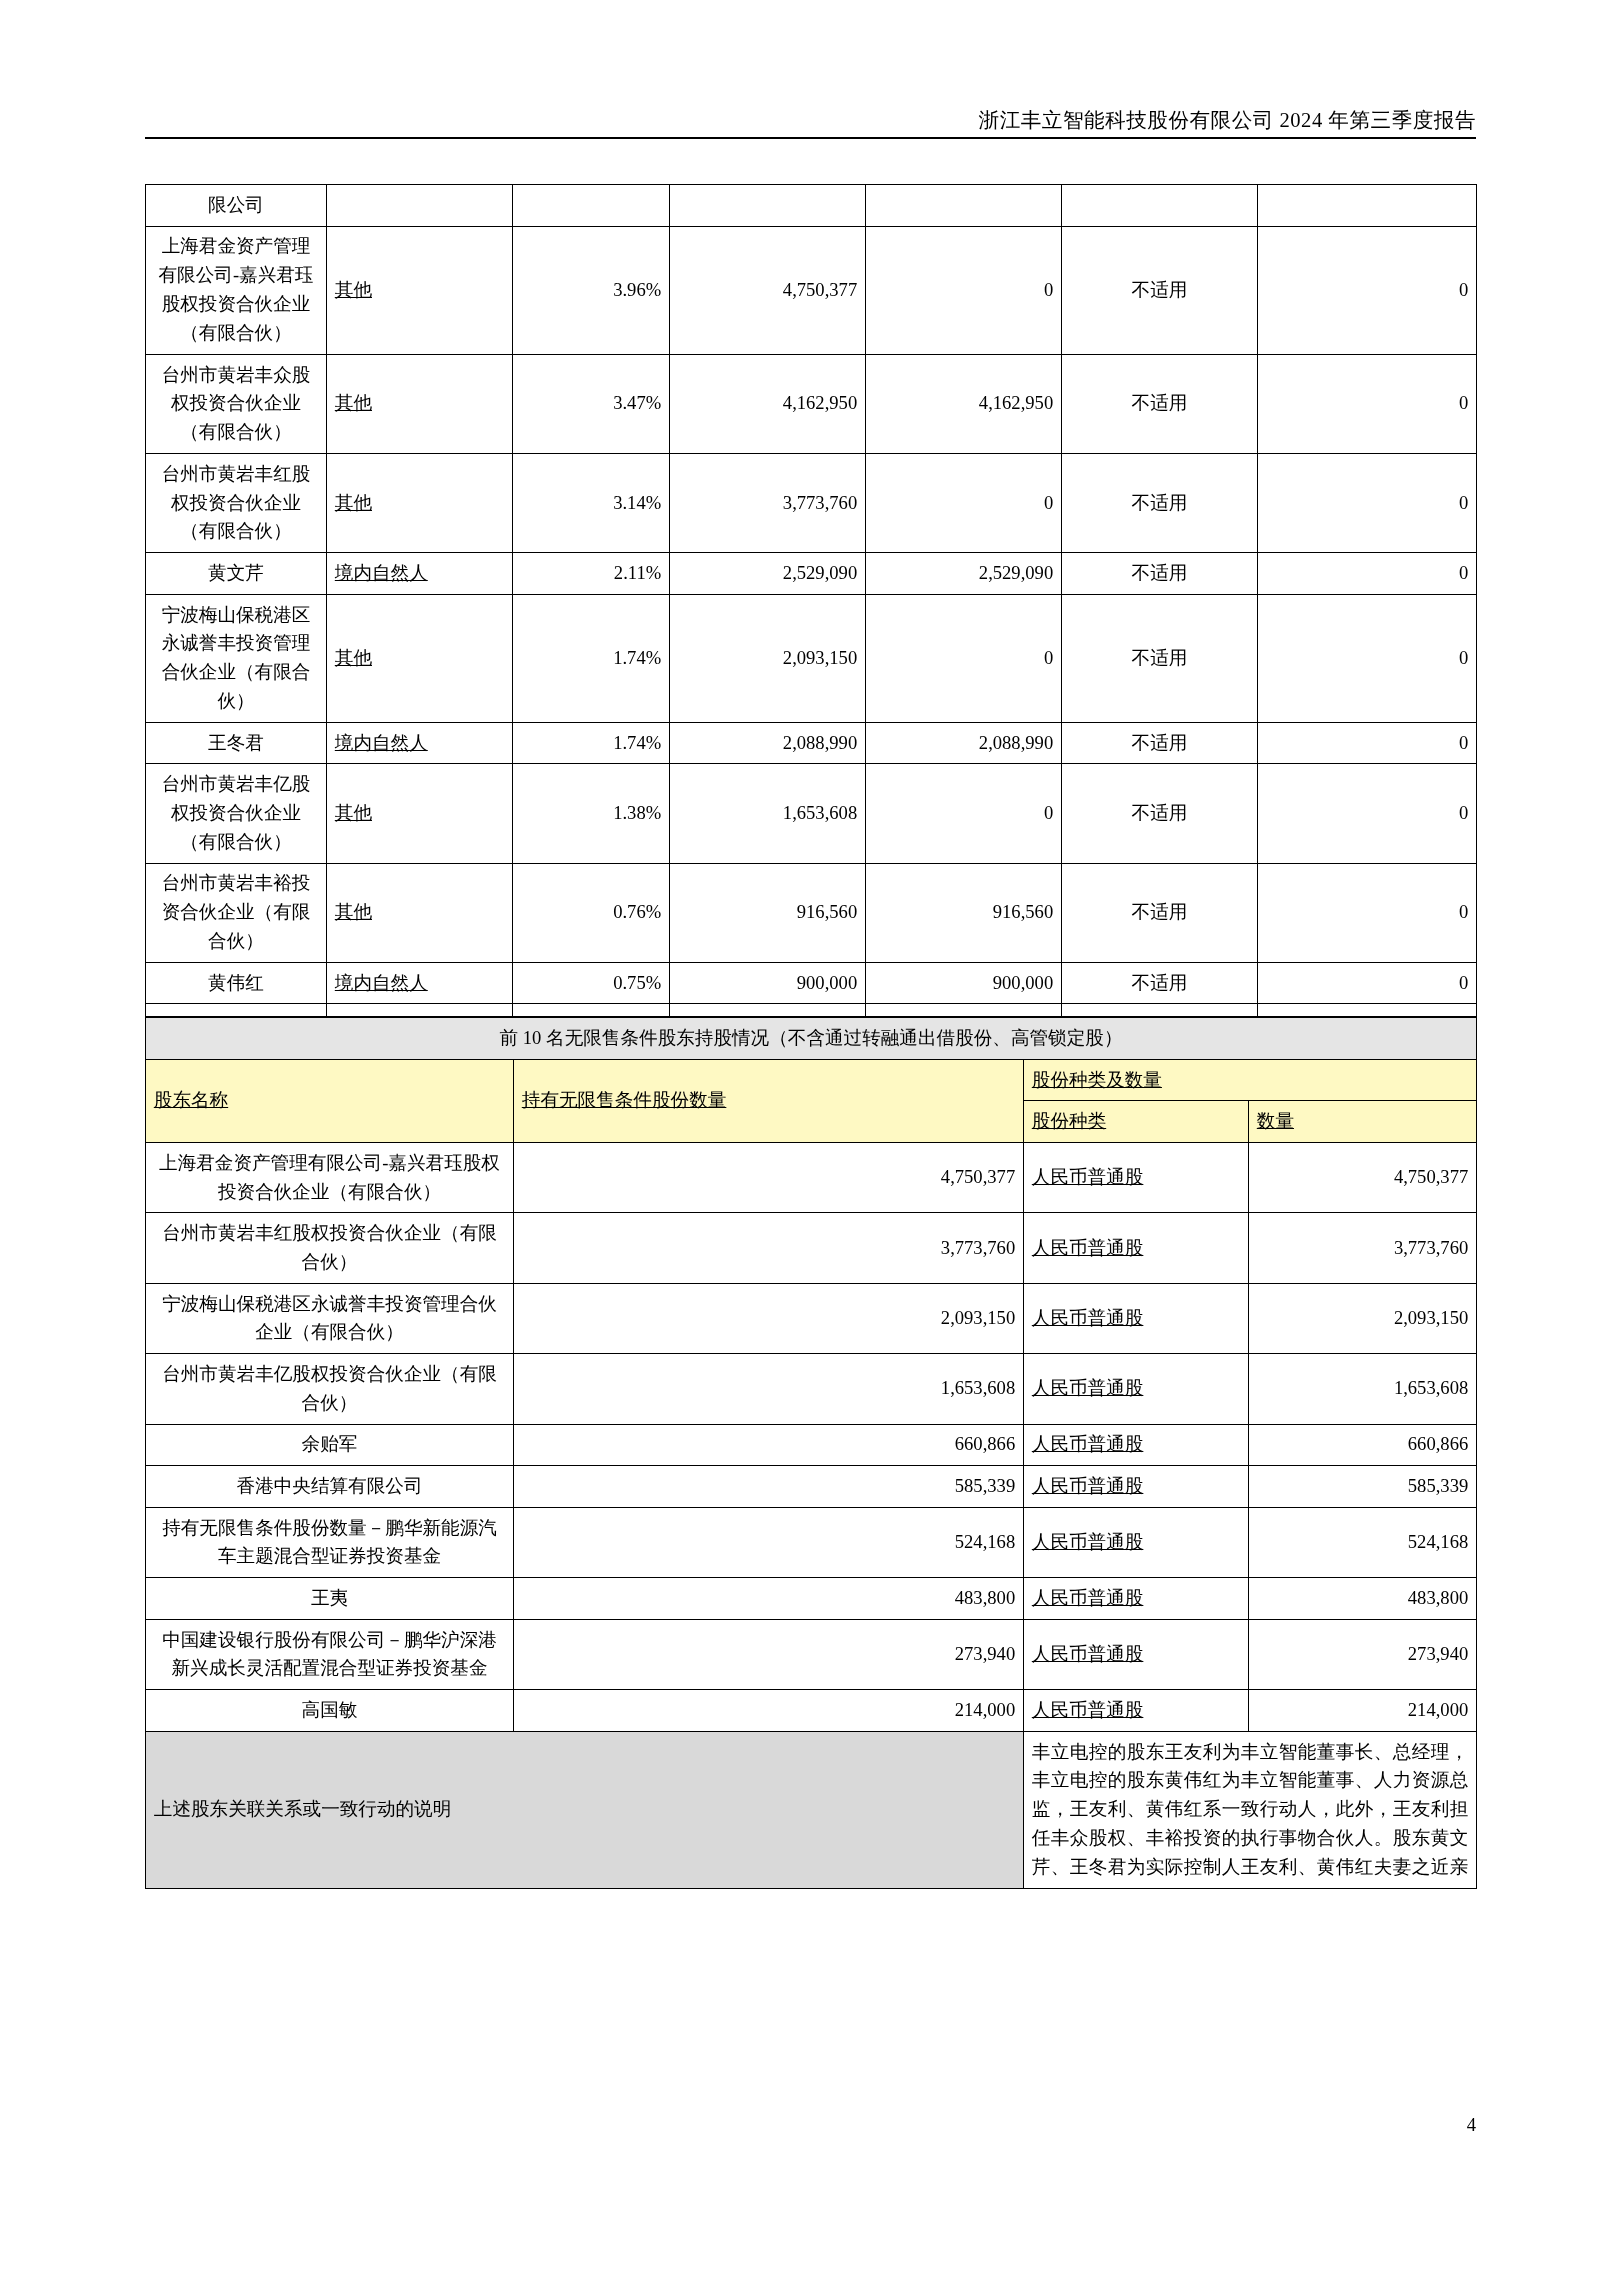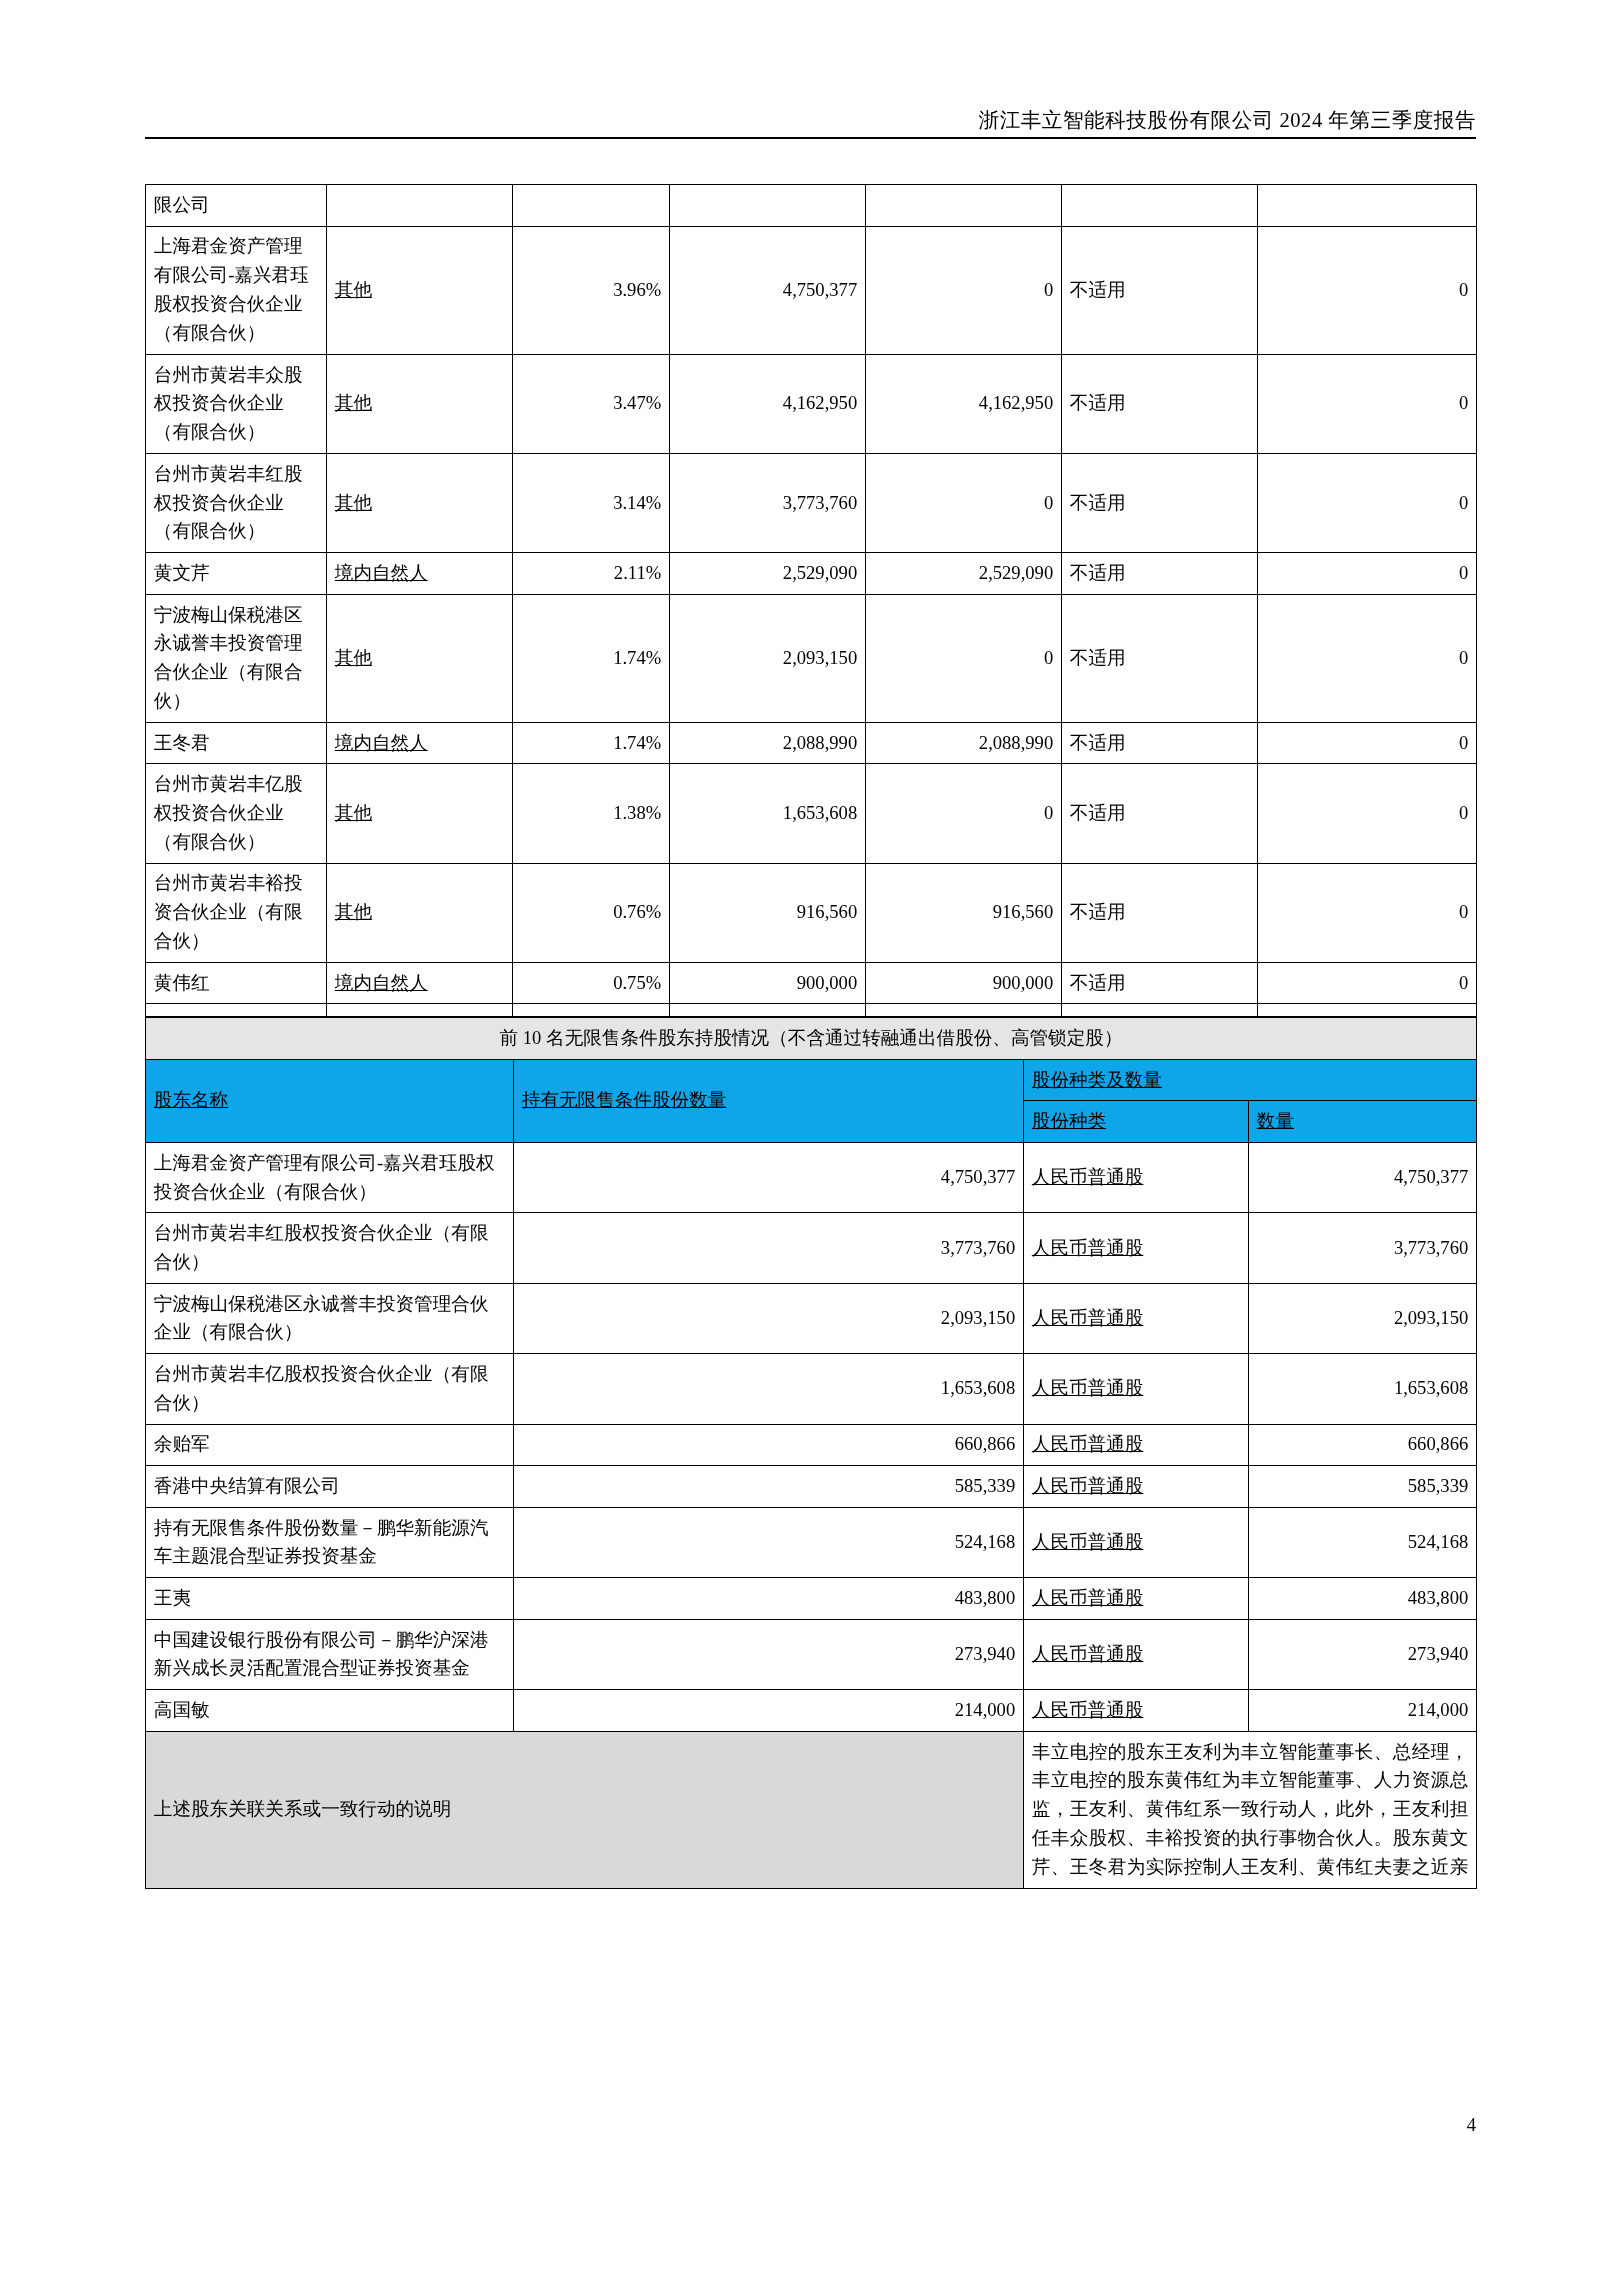--- a/index.html
+++ b/index.html
@@ -56,23 +56,23 @@
   .c-name   { width: 181px; }
   .c-type   { width: 186px; }
   .c-pct    { width: 157px; text-align: right; }
   .c-num    { width: 196px; text-align: right; }
   .c-num2   { width: 196px; text-align: right; }
   .c-status { width: 196px; }
   .c-last   { width: 219px; text-align: right; }
 
   .cell-center { text-align: left; text-decoration: underline; }
   .cell-right  { text-align: right; }
-  .cell-left   { text-align: left; }
-
-  .shade { background: #0ea5e9; }
+  .cell-left   { text-align: center; }
+
+  .shade { background: #fef9c3; }
 
   table.second {
     border-collapse: collapse;
     width: 1331px;
     table-layout: fixed;
     font-size: 18.6px;
   }
   table.second td, table.second th {
     border: 1px solid #000;
     padding: 5.9px 7.8px;

